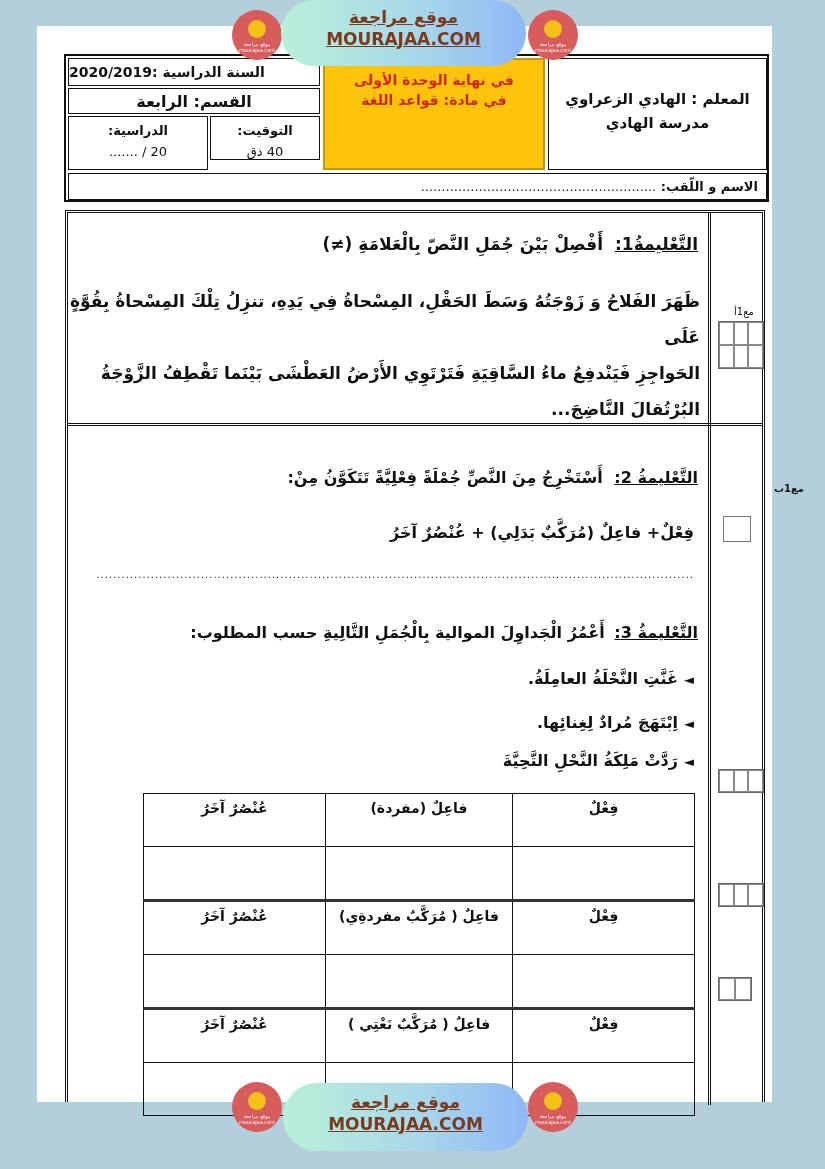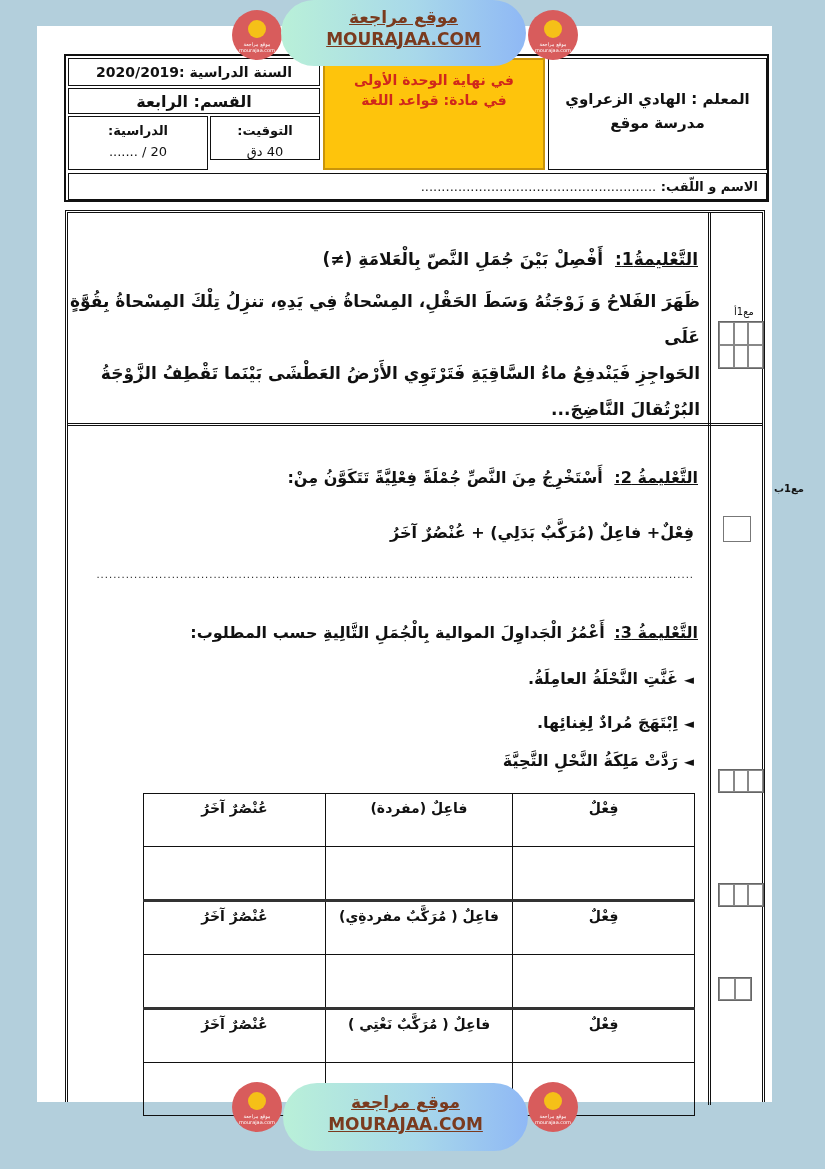--- a/index.html
+++ b/index.html
@@ -32,21 +32,21 @@
   .dots{letter-spacing:1px;color:#222;font-weight:normal;}
   .arrow{font-size:13px;margin-left:6px;}
 </style>
 </head>
 <body>
 
 <div class="page">
 
   <div class="abs dbl" style="left:27px;top:28px;width:705px;height:148px;border:2px solid #111;">
 
-    <div class="abs hdr-cell center txt" style="left:2px;top:2px;width:252px;height:28px;font-size:14px;">
+    <div class="abs hdr-cell center txt" style="left:2px;top:2px;width:252px;height:28px;font-size:14px;justify-content:flex-end;">
       <span>السنة الدراسية :2020/2019</span>
     </div>
     <div class="abs hdr-cell center txt" style="left:2px;top:32px;width:252px;height:26px;font-size:16px;">
       <span>القسم: الرابعة</span>
     </div>
     <div class="abs hdr-cell txt" style="left:2px;top:60px;width:140px;height:54px;font-size:13px;text-align:center;">
       <div style="margin-top:6px;">الدراسية:</div>
       <div style="margin-top:6px;font-weight:normal;direction:ltr;">....... / 20</div>
     </div>
     <div class="abs hdr-cell txt" style="left:144px;top:60px;width:110px;height:44px;font-size:13px;text-align:center;">
@@ -54,36 +54,36 @@
       <div style="margin-top:6px;font-weight:normal;">40 دق</div>
     </div>
 
     <div class="abs orange" style="left:257px;top:2px;width:222px;height:112px;padding-top:10px;">
       <div class="red-txt">في نهاية الوحدة الأولى</div>
       <div class="red-txt">في مادة: قواعد اللغة</div>
     </div>
 
     <div class="abs hdr-cell txt" style="left:482px;top:2px;width:219px;height:112px;text-align:center;padding-top:28px;font-size:15px;line-height:24px;">
       <div>المعلم : الهادي الزعراوي</div>
-      <div>مدرسة موقع</div>
+      <div>مدرسة الهادي</div>
     </div>
 
     <div class="abs hdr-cell txt" style="left:2px;top:117px;width:699px;height:27px;font-size:13px;padding-right:8px;line-height:25px;">
       <span>الاسم و اللّقب:</span>
       <span class="dots">.........................................................</span>
     </div>
   </div>
 
   <div class="abs" style="left:28px;top:184px;width:700px;height:892px;border-left:3px double #111;border-right:3px double #111;border-top:3px double #111;">
 
     <div class="abs" style="left:640px;top:0;width:4px;height:892px;border-left:3px double #111;"></div>
 
     <div class="abs" style="left:0;top:210px;width:694px;height:3px;border-top:3px double #111;"></div>
 
-    <div class="abs txt" style="right:64px;top:36px;font-size:17px;">
+    <div class="abs txt" style="right:64px;top:21px;font-size:17px;">
       <span style="text-decoration:underline;">التَّعْليمةُ1:</span>
       <span style="margin-right:6px;">أَفْصِلْ بَيْنَ جُمَلِ النَّصّ بِالْعَلامَةِ (≠)</span>
     </div>
     <div class="abs txt" style="right:62px;top:70px;width:630px;font-size:17px;line-height:36px;text-align:justify;white-space:normal;">
       <div>ظَهَرَ الفَلاحُ وَ زَوْجَتُهُ وَسَطَ الحَقْلِ، المِسْحاةُ فِي يَدِهِ، تنزِلُ تِلْكَ المِسْحاةُ بِقُوَّةٍ عَلَى</div>
       <div>الحَواجِزِ فَيَنْدفِعُ ماءُ السَّاقِيَةِ فَتَرْتَوِي الأَرْضُ العَطْشَى بَيْنَما تَقْطِفُ الزَّوْجَةُ</div>
       <div>البُرْتُقالَ النَّاضِجَ...</div>
     </div>
     <div class="abs txt" style="left:666px;top:93px;font-size:10px;font-weight:normal;">مع1أ</div>
     <div class="abs grid-box" style="left:650px;top:108px;width:46px;height:48px;grid-template-columns:1fr 1fr 1fr;grid-template-rows:1fr 1fr;">

